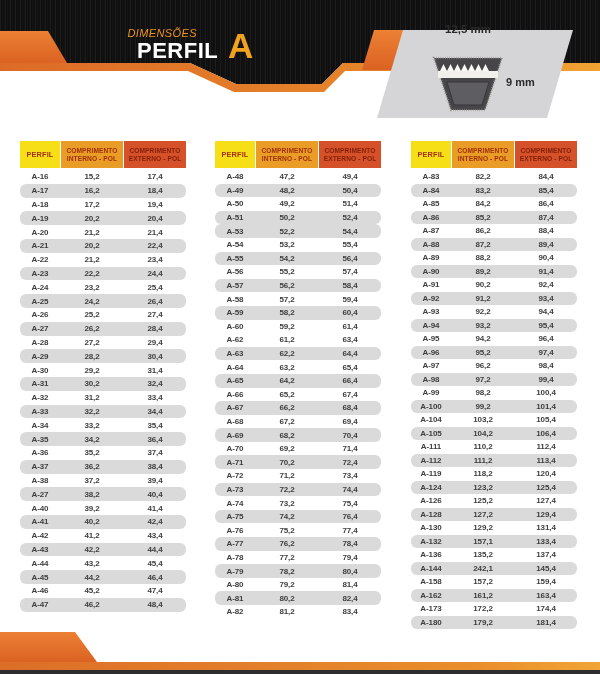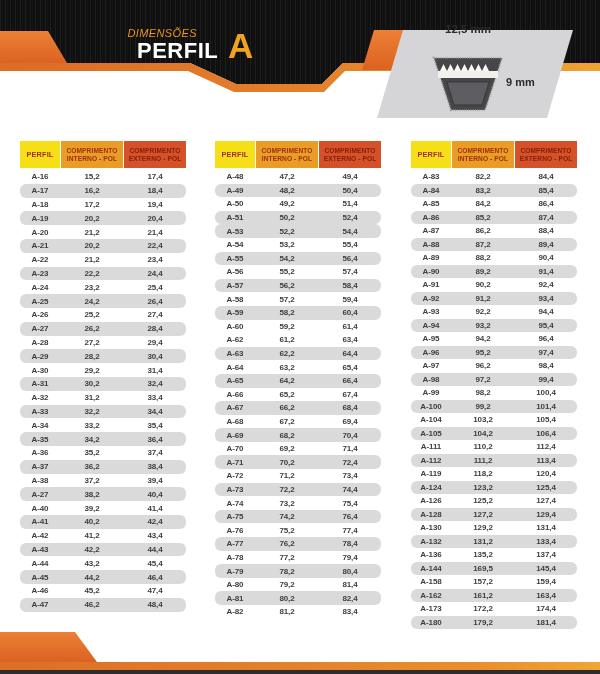--- a/index.html
+++ b/index.html
@@ -559,31 +559,31 @@
         <div class="tcell col1">127,2</div>
         <div class="tcell col2">129,4</div>
       </div>
       <div class="trow">
         <div class="tcell col0">A-130</div>
         <div class="tcell col1">129,2</div>
         <div class="tcell col2">131,4</div>
       </div>
       <div class="trow alt">
         <div class="tcell col0">A-132</div>
-        <div class="tcell col1">131,2</div>
+        <div class="tcell col1">157,1</div>
         <div class="tcell col2">133,4</div>
       </div>
       <div class="trow">
         <div class="tcell col0">A-136</div>
         <div class="tcell col1">135,2</div>
         <div class="tcell col2">137,4</div>
       </div>
       <div class="trow alt">
         <div class="tcell col0">A-144</div>
-        <div class="tcell col1">169,5</div>
+        <div class="tcell col1">242,1</div>
         <div class="tcell col2">145,4</div>
       </div>
       <div class="trow">
         <div class="tcell col0">A-158</div>
         <div class="tcell col1">157,2</div>
         <div class="tcell col2">159,4</div>
       </div>
       <div class="trow alt">
         <div class="tcell col0">A-162</div>
         <div class="tcell col1">161,2</div>

